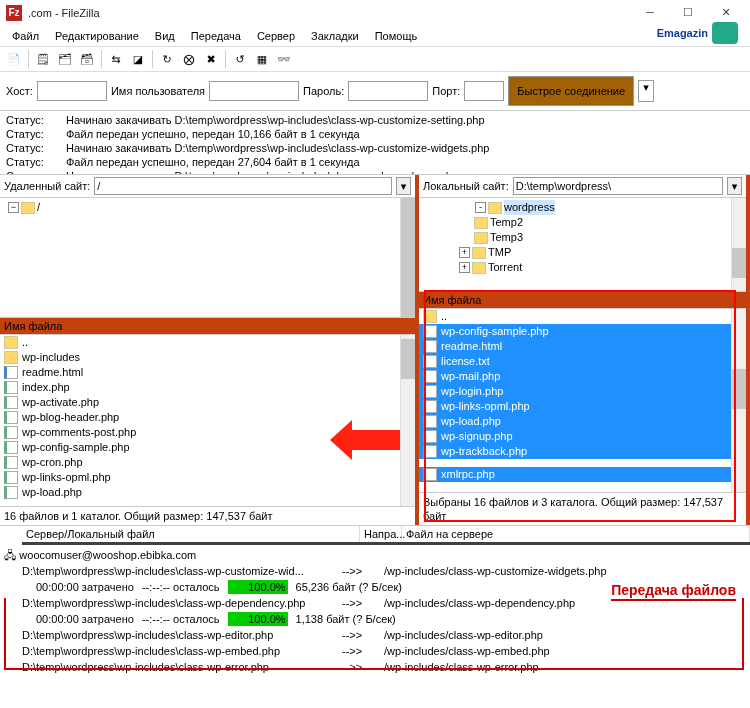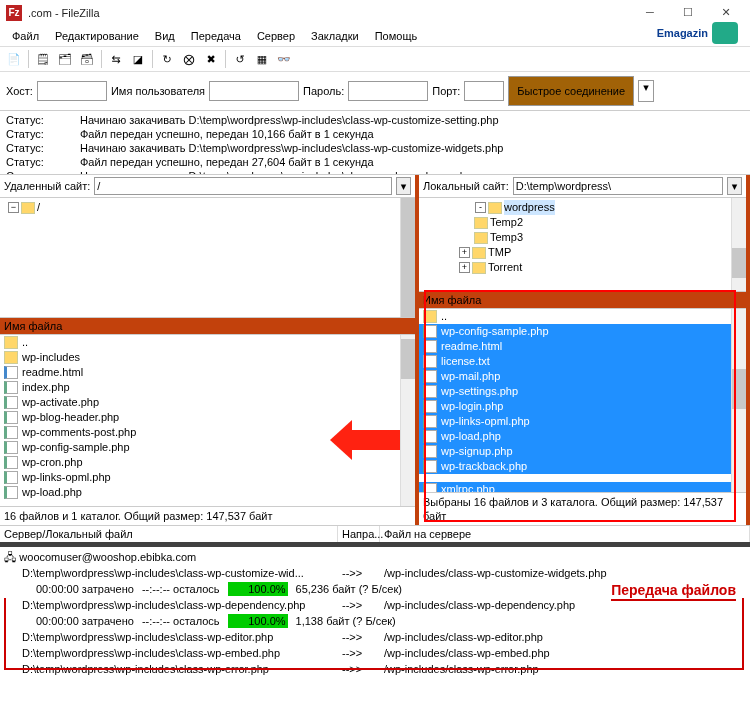--- a/index.html
+++ b/index.html
@@ -15,21 +15,21 @@
 .logo .cart { width:26px; height:22px; background:#2a8; border-radius:4px; display:inline-block;}
 .toolbar { display:flex; gap:2px; padding:2px 4px; border-top:1px solid #ddd; border-bottom:1px solid #ddd; align-items:center; height:26px;}
 .tbtn { width:20px; height:20px; border:1px solid transparent; display:flex; align-items:center; justify-content:center;}
 .tsep { width:1px; height:18px; background:#ccc; margin:0 2px;}
 .quickbar { display:flex; align-items:center; gap:4px; padding:4px 6px; border-bottom:1px solid #ccc;}
 .quickbar label { color:#000; white-space:nowrap;}
 .quickbar input { border:1px solid #999; height:20px; padding:0 2px; }
 .qc-btn { border:1px solid #999; background:#a16207; height:30px; padding:0 8px; }
 .qc-drop { border:1px solid #999; width:16px; height:22px; text-align:center;}
 .log { border-bottom:1px solid #ccc; height:64px; overflow:hidden; padding:2px 6px;}
-.log-row { display:flex; gap:14px; line-height:14px;}
+.log-row { display:flex; line-height:14px;}
 .log-row .lbl { width:60px; }
 .split { display:flex; height:350px; }
 .pane { display:flex; flex-direction:column; border-right:4px solid #c2410c;}
 .pane.left { width:419px;}
 .pane.right { flex:1;}
 .site-row { display:flex; align-items:center; padding:2px 4px; border-bottom:1px solid #ccc; gap:4px;}
 .site-row input { flex:1; border:1px solid #999; height:18px; padding:0 2px;}
 .tree { height:120px; overflow:auto; background:#fff; border-bottom:1px solid #ccc; padding:2px 4px; position:relative;}
 .tree-row { display:flex; align-items:center; gap:2px; line-height:15px; padding-left:4px;}
 .exp { width:11px; height:11px; border:1px solid #888; text-align:center; line-height:9px; font-size:9px; background:#fff;}
@@ -40,21 +40,21 @@
 .fl-row.sel { background:#2090ff; color:#fff;}
 .fic { width:14px; height:13px; display:inline-block; border:1px solid #aaa; background:#fff;}
 .fic.folder { background:#ffd76a; border-color:#cc9;}
 .fic.php { background:#fff; border-left:3px solid #6a8;}
 .fic.html { background:#fff; border-left:3px solid #48c;}
 .fic.txt { background:#fff;}
 .scrollbar { position:absolute; right:0; top:0; bottom:0; width:15px; background:#f0f0f0; border-left:1px solid #ddd;}
 .sb-thumb { background:#c8c8c8; width:100%; }
 .status-row { padding:2px 4px; border-top:1px solid #ccc; background:#fff; line-height:14px;}
 .queue { border-top:1px solid #ccc;}
-.q-hdr { display:flex; border-bottom:5px solid #404040;}
+.q-hdr { display:flex; border-bottom:3px solid #404040;margin-left:22px;}
 .q-hdr span { padding:2px 4px; border-right:1px solid #ddd;}
 .q-body { padding:2px 0;}
 .q-row { display:flex; align-items:center; padding:0 4px; line-height:16px;}
 .q-file { width:338px; white-space:nowrap; overflow:hidden; text-overflow:ellipsis;}
 .q-dir { width:42px;}
 .q-srv { flex:1; white-space:nowrap; overflow:hidden;}
 .q-sub { padding-left:36px; display:flex; align-items:center; gap:8px;}
 .prog { width:60px; height:14px; background:#0c0; color:#000; text-align:right; padding-right:2px; line-height:14px; display:inline-block;}
 .arrow { position:absolute; left:330px; top:420px; width:70px; height:40px; z-index:5;}
 .arrow::before { content:""; position:absolute; left:20px; top:10px; width:50px; height:20px; background:#f21;}
@@ -273,24 +273,20 @@
         <div class="fl-row sel">
           <span class="fic txt"></span>
           <span>license.txt</span>
         </div>
         <div class="fl-row sel">
           <span class="fic php"></span>
           <span>wp-mail.php</span>
         </div>
         <div class="fl-row sel">
           <span class="fic php"></span>
-          <span>wp-settings.php</span>
-        </div>
-        <div class="fl-row sel">
-          <span class="fic php"></span>
           <span>wp-login.php</span>
         </div>
         <div class="fl-row sel">
           <span class="fic php"></span>
           <span>wp-links-opml.php</span>
         </div>
         <div class="fl-row sel">
           <span class="fic php"></span>
           <span>wp-load.php</span>
         </div>

